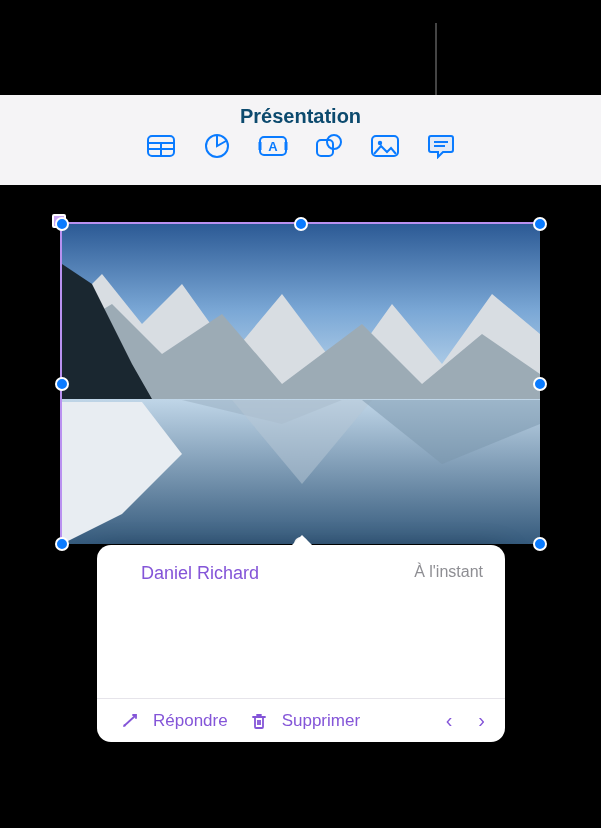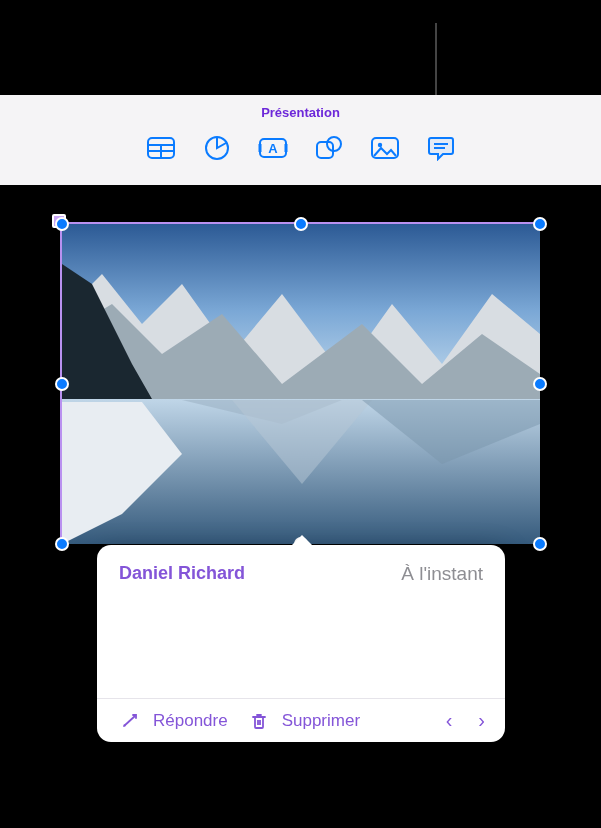--- a/index.html
+++ b/index.html
@@ -17,24 +17,24 @@
       left: 0;
       right: 0;
       height: 90px;
       background: #f5f4f6;
       display: flex;
       flex-direction: column;
       align-items: center;
       padding-top: 10px;
     }
     .title {
-      font-size: 13px;
+      font-size: 20px;
       font-weight: 600;
-      color: #6d28d9;
-      margin-bottom: 14px;
+      color: #0c4a6e;
+      margin-bottom: 4px;
     }
     .toolbar {
       display: flex;
       gap: 26px;
       align-items: center;
     }
     .tool {
       width: 30px;
       height: 28px;
       display: flex;
@@ -119,22 +119,22 @@
       width: 0; height: 0;
       border-left: 11px solid transparent;
       border-right: 11px solid transparent;
       border-bottom: 11px solid #fff;
     }
     .pop-head {
       display: flex;
       justify-content: space-between;
       padding: 18px 22px 6px 22px;
     }
-    .author { color: #8455d8; font-weight: 700; font-size: 18px; }
-    .timestamp { color: #8e8e93; font-size: 19px; }
+    .author { color: #8455d8; font-weight: 400; font-size: 18px; margin-left: 22px; }
+    .timestamp { color: #8e8e93; font-size: 16px; }
     .pop-body { padding: 2px 22px; font-size: 18px; color: #1a1a1a; }
     .pop-footer {
       margin-top: auto;
       border-top: 1px solid #e6e4ea;
       height: 44px;
       display: flex;
       align-items: center;
       padding: 0 14px 0 18px;
       gap: 10px;
     }

